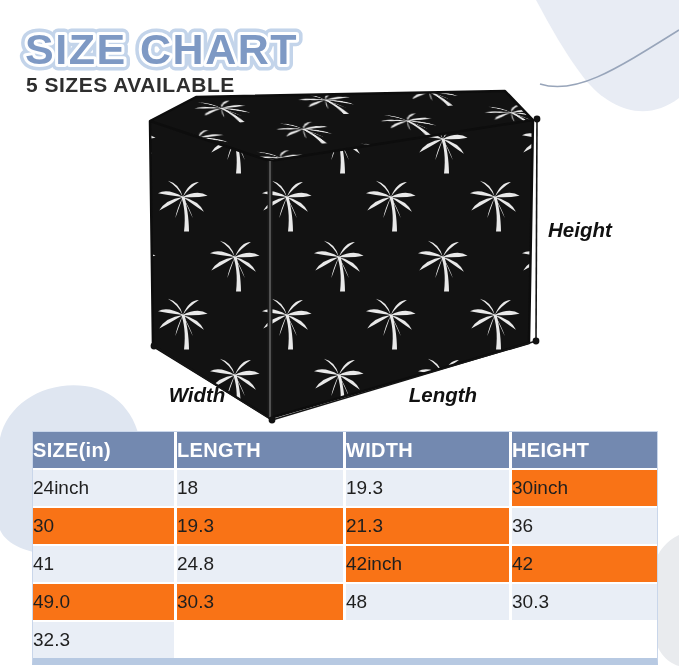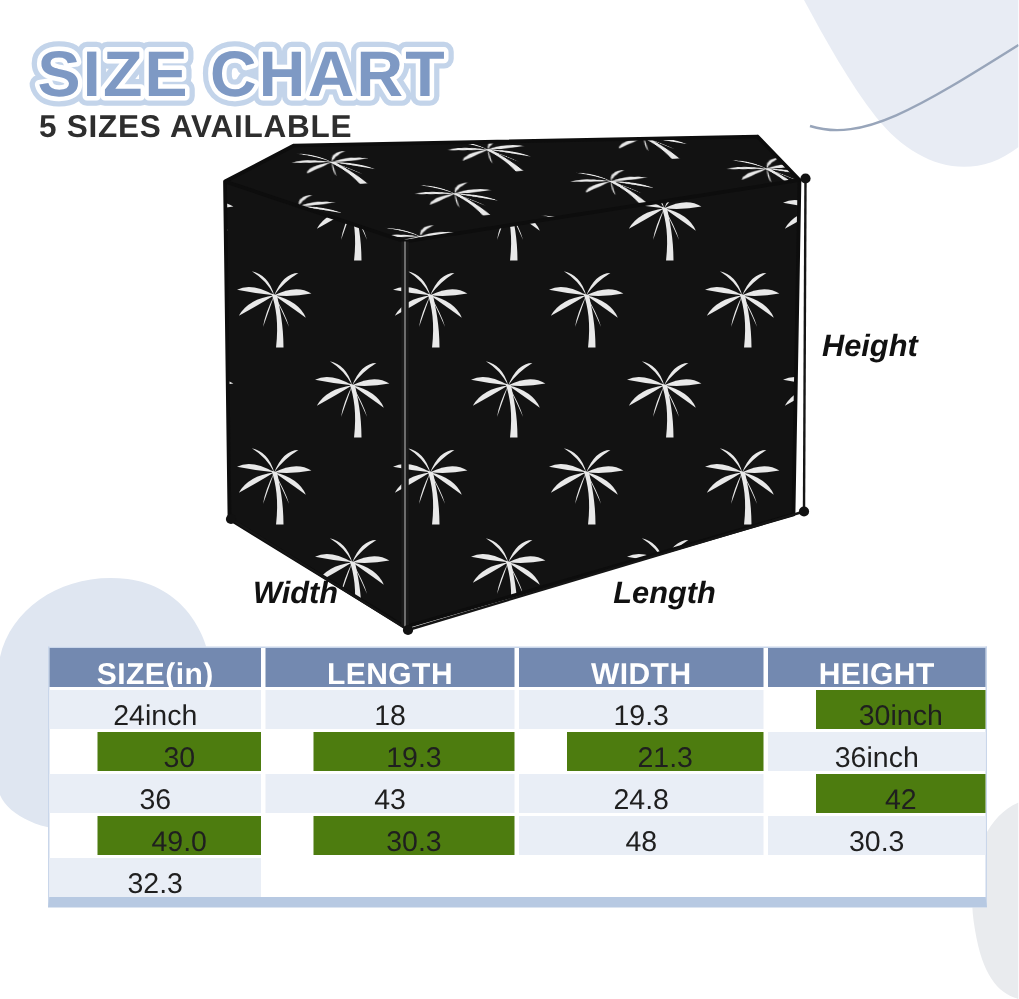--- a/index.html
+++ b/index.html
@@ -24,29 +24,29 @@
     position:absolute;left:32px;top:431px;z-index:2;
     width:624px;
     background:#ffffff;
     border:1px solid #c9d6ea;
     border-bottom:7px solid #b7c9e2;
     display:grid;
     grid-template-columns:141px 166px 163px 145px;
     column-gap:3px;row-gap:2px;
   }
   .cell{
-    height:26px;line-height:36px;text-align:center;
+    height:36px;line-height:36px;text-align:left;
     font-size:19px;color:#1f1f1f;background:#e9eef6;
     white-space:nowrap;overflow:hidden;
   }
   .cell.head{
     background:#7389b0;color:#ffffff;font-weight:bold;font-size:20px;
     letter-spacing:0.3px;
   }
-  .cell.med{background:#4d7c0f;margin-left:32px;}
+  .cell.med{background:#f97316;}
 </style>
 </head>
 <body>
 
 <svg id="decor" width="679" height="666" viewBox="0 0 679 666">
   <path d="M536,0 L679,0 L679,98 C648,122 611,112 584,78 C566,55 550,26 536,0 Z" fill="#e8ecf4"></path>
   <path d="M540,84 C575,95 612,72 679,30" fill="none" stroke="#98a5ba" stroke-width="1.6"></path>
   <path d="M0,438 C8,403 45,381 85,386 C125,391 148,430 140,475 C133,515 120,543 78,552 C40,559 8,548 0,530 Z" fill="#dfe6f1"></path>
   <path d="M679,535 C655,545 643,580 650,620 C655,650 665,662 679,666 Z" fill="#e9ebee"></path>
 </svg>
@@ -125,25 +125,25 @@
 
   <div class="cell">24inch</div>
   <div class="cell">18</div>
   <div class="cell">19.3</div>
 
   <div class="cell med">30inch</div>
   <div class="cell med">30</div>
   <div class="cell med">19.3</div>
   <div class="cell med">21.3</div>
 
-  <div class="cell">36inch</div>
   <div class="cell">36</div>
-  <div class="cell">43</div>
+  <div class="cell">41</div>
   <div class="cell">24.8</div>
 
+  <div class="cell med">42inch</div>
   <div class="cell med">42</div>
   <div class="cell med">49.0</div>
   <div class="cell med">30.3</div>
 
   <div class="cell">48</div>
   <div class="cell">30.3</div>
   <div class="cell">32.3</div>
 </div>
 
 </body></html>

